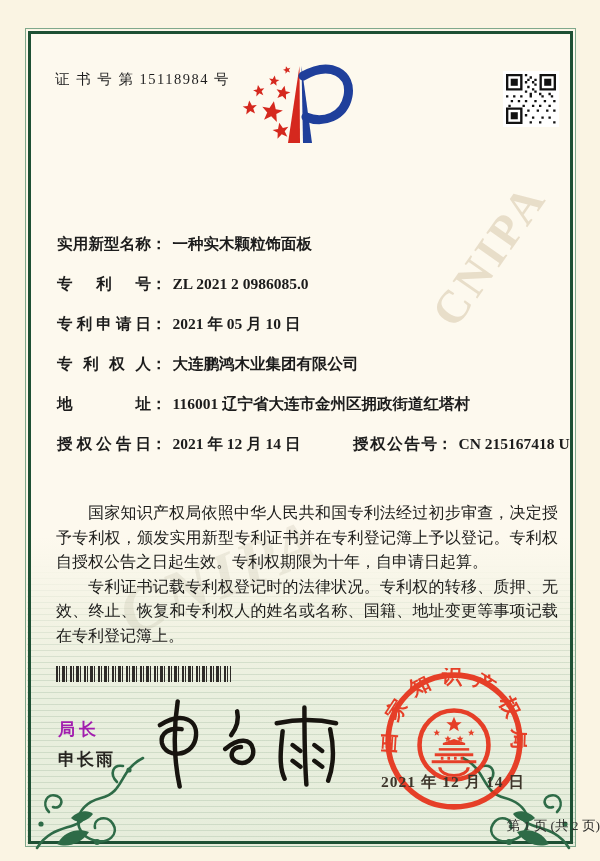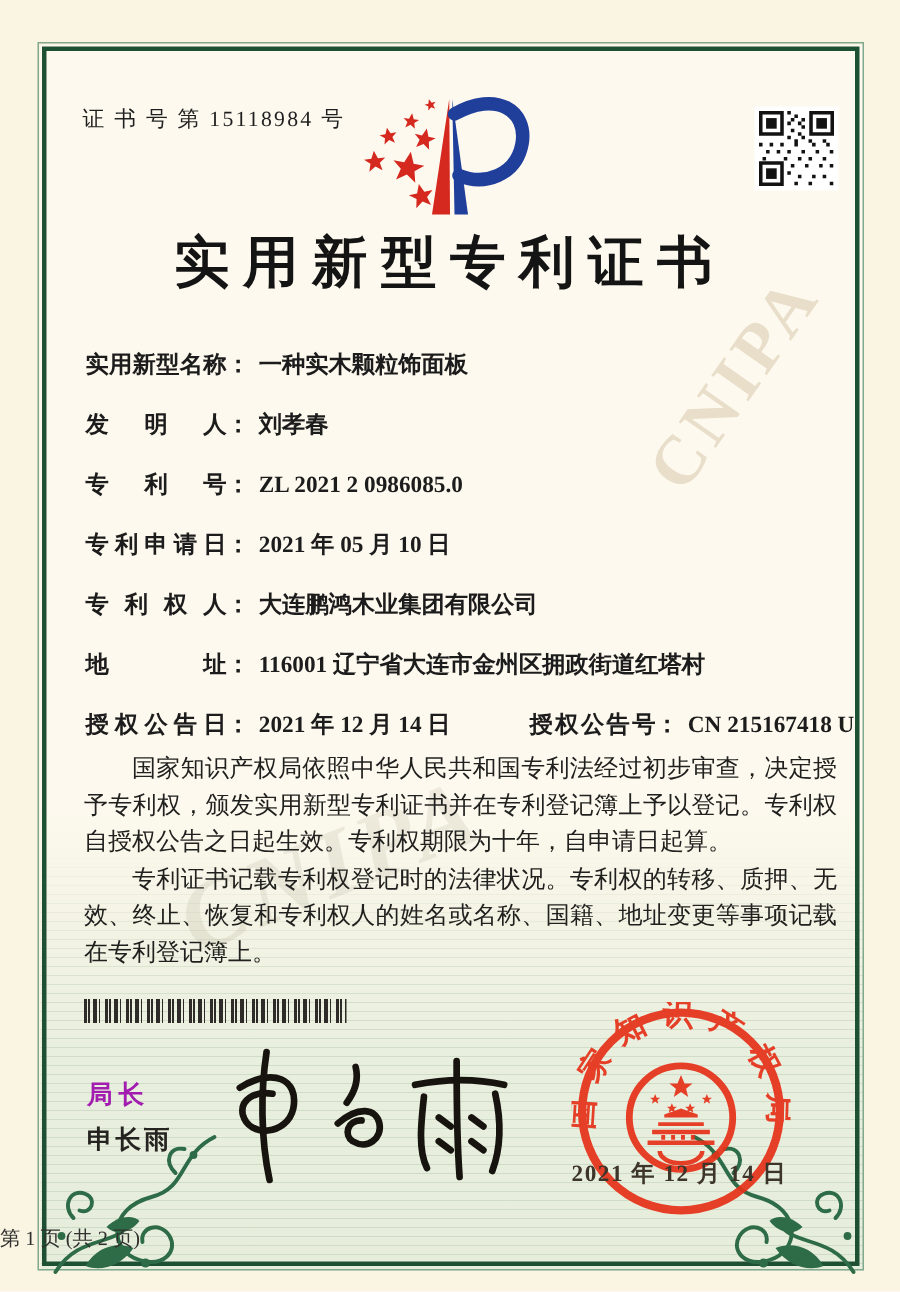--- a/index.html
+++ b/index.html
@@ -50,21 +50,21 @@
     position:absolute;left:56px;top:666px;width:175px;height:16px;z-index:3;
     background:
       repeating-linear-gradient(90deg,#2e2b28 0 2px,rgba(0,0,0,0) 2px 3px,#2e2b28 3px 4px,rgba(0,0,0,0) 4px 6px,#2e2b28 6px 9px,rgba(0,0,0,0) 9px 10px,#2e2b28 10px 11px,rgba(0,0,0,0) 11px 14px);
   }
   .official-title{position:absolute;left:58px;top:718px;z-index:4;font-size:17px;font-weight:600;letter-spacing:4px;color:#a21caf;}
   .official-name{position:absolute;left:58px;top:748px;z-index:4;font-size:17px;font-weight:600;letter-spacing:2px;color:#262420;}
   .signature{position:absolute;left:148px;top:697px;width:198px;height:95px;z-index:4;}
   .seal{position:absolute;left:381px;top:668px;width:146px;height:146px;z-index:4;opacity:.92;}
   .seal-date{position:absolute;left:381px;top:772px;width:150px;z-index:5;
     font-size:15.5px;font-weight:700;letter-spacing:1px;color:#3d352a;white-space:nowrap;}
-  .footer{position:absolute;left:0;top:817px;width:600px;text-align:left;z-index:3;font-size:13.5px;color:#30302e;}
+  .footer{position:absolute;left:0;top:817px;width:600px;text-align:right;z-index:3;font-size:13.5px;color:#30302e;}
   .ornament{position:absolute;width:120px;height:100px;z-index:3;}
   .orn-left{left:27px;top:752px;}
   .orn-right{right:21px;top:752px;transform:scaleX(-1);}
 </style>
 </head>
 <body>
 
 <div class="page">
 
   <div class="content-bg"></div>
@@ -101,28 +101,24 @@
       <path d="M0,0 h17.5 v17.5 h-17.5 z M2.5,2.5 v12.5 h12.5 v-12.5 z" fill-rule="evenodd"></path>
       <rect x="5" y="5" width="7.5" height="7.5"></rect>
       <path d="M35.5,0 h17.5 v17.5 h-17.5 z M38,2.5 v12.5 h12.5 v-12.5 z" fill-rule="evenodd"></path>
       <rect x="40.5" y="5" width="7.5" height="7.5"></rect>
       <path d="M0,35.5 h17.5 v17.5 h-17.5 z M2.5,38 v12.5 h12.5 v-12.5 z" fill-rule="evenodd"></path>
       <rect x="5" y="40.5" width="7.5" height="7.5"></rect>
       <path d="M20,0h2.5v2.5h-2.5z M25,2.5h2.5v2.5h-2.5z M22.5,5h2.5v2.5h-2.5z M30,5h2.5v2.5h-2.5z M20,7.5h2.5v2.5h-2.5z M27.5,7.5h2.5v2.5h-2.5z M32.5,10h-2.5v2.5h2.5z M22.5,12.5h2.5v2.5h-2.5z M27.5,15h2.5v2.5h-2.5z M20,17.5h2.5v2.5h-2.5z M30,17.5h2.5v2.5h-2.5z M25,20h2.5v2.5h-2.5z M35,20h2.5v2.5h-2.5z M45,20h2.5v2.5h-2.5z M0,22.5h2.5v2.5h-2.5z M7.5,22.5h2.5v2.5h-2.5z M15,22.5h2.5v2.5h-2.5z M25,22.5h2.5v2.5h-2.5z M37.5,22.5h2.5v2.5h-2.5z M47.5,22.5h2.5v2.5h-2.5z M5,27.5h2.5v2.5h-2.5z M12.5,27.5h2.5v2.5h-2.5z M20,27.5h2.5v2.5h-2.5z M30,27.5h2.5v2.5h-2.5z M40,27.5h2.5v2.5h-2.5z M50,27.5h2.5v2.5h-2.5z M2.5,32.5h2.5v2.5h-2.5z M17.5,32.5h2.5v2.5h-2.5z M27.5,32.5h2.5v2.5h-2.5z M35,32.5h2.5v2.5h-2.5z M45,32.5h2.5v2.5h-2.5z M22.5,37.5h2.5v2.5h-2.5z M32.5,37.5h2.5v2.5h-2.5z M42.5,37.5h2.5v2.5h-2.5z M50,37.5h2.5v2.5h-2.5z M20,42.5h2.5v2.5h-2.5z M27.5,45h2.5v2.5h-2.5z M37.5,45h2.5v2.5h-2.5z M45,45h2.5v2.5h-2.5z M25,50h2.5v2.5h-2.5z M35,50h2.5v2.5h-2.5z M50,50h2.5v2.5h-2.5z"></path>
     </g>
   </svg>
 
-  <div class="title">实用新型专利证书</div>
 
   <div class="fields">
     <div class="f-row">
       <span class="f-label">实用新型名称</span><span class="f-colon">：</span><span>一种实木颗粒饰面板</span>
-    </div>
-    <div class="f-row">
-      <span class="f-label">发明人</span><span class="f-colon">：</span><span>刘孝春</span>
     </div>
     <div class="f-row">
       <span class="f-label">专利号</span><span class="f-colon">：</span><span>ZL 2021 2 0986085.0</span>
     </div>
     <div class="f-row">
       <span class="f-label">专利申请日</span><span class="f-colon">：</span><span>2021 年 05 月 10 日</span>
     </div>
     <div class="f-row">
       <span class="f-label">专利权人</span><span class="f-colon">：</span><span>大连鹏鸿木业集团有限公司</span>
     </div>

